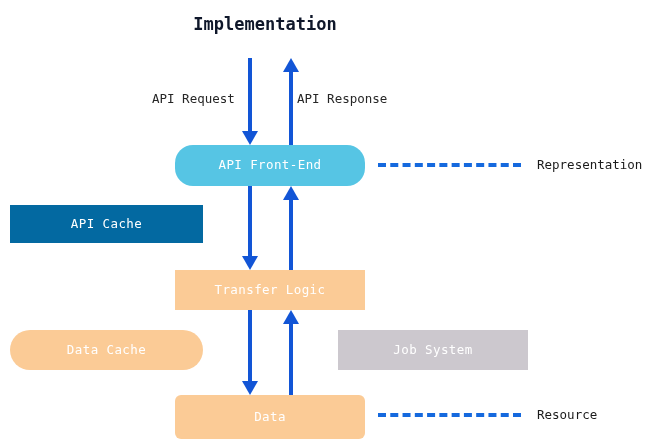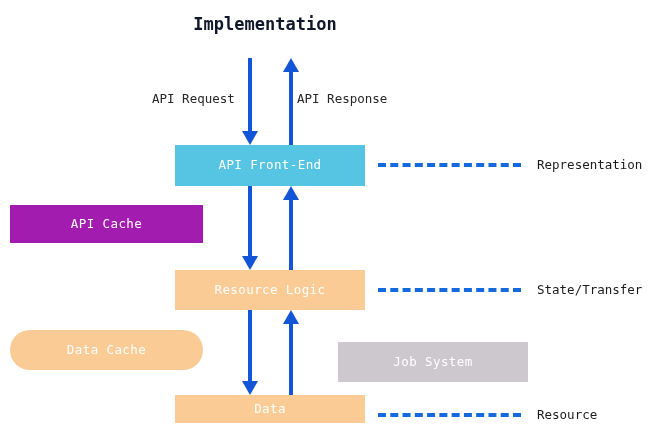--- a/index.html
+++ b/index.html
@@ -109,52 +109,48 @@
     <div class="arrow-head-down" style="left:242px;top:381px;"></div>
 
     <div class="arrow-line" style="left:289px;top:324px;height:71px;"></div>
     <div class="arrow-head-up" style="left:283px;top:310px;"></div>
 
   </div>
 
   <div class="flow-label" style="left:152px;top:93px;">API Request</div>
   <div class="flow-label" style="left:297px;top:93px;">API Response</div>
 
-  <div class="box" style="left:175px;top:145px;width:190px;height:41px;background:#56c5e4;">
+  <div class="box" style="left:175px;top:145px;width:190px;height:41px;background:#56c5e4;border-radius:18px;">
     <span>API Front-End</span>
   </div>
 
   <div class="box" style="left:175px;top:270px;width:190px;height:40px;background:#fbcb96;">
-    <span>Resource Logic</span>
+    <span>Transfer Logic</span>
   </div>
 
-  <div class="box" style="left:175px;top:395px;width:190px;height:28px;background:#fbcb96;">
+  <div class="box" style="left:175px;top:395px;width:190px;height:44px;background:#fbcb96;border-radius:6px;">
     <span>Data</span>
   </div>
 
-  <div class="box" style="left:10px;top:205px;width:193px;height:38px;background:#a21caf;">
+  <div class="box" style="left:10px;top:205px;width:193px;height:38px;background:#0369a1;">
     <span>API Cache</span>
   </div>
 
   <div class="box" style="left:10px;top:330px;width:193px;height:40px;background:#fbcb96;border-radius:20px;">
     <span>Data Cache</span>
   </div>
 
-  <div class="box" style="left:338px;top:330px;width:190px;height:40px;background:#ccc8ce;margin-top:12px;">
+  <div class="box" style="left:338px;top:330px;width:190px;height:40px;background:#ccc8ce;">
     <span>Job System</span>
   </div>
 
   <div class="dash-row" style="left:378px;top:157px;height:16px;">
     <span class="dash-line"></span>
     <span class="dash-label">Representation</span>
   </div>
 
-  <div class="dash-row" style="left:378px;top:282px;height:16px;">
-    <span class="dash-line"></span>
-    <span class="dash-label">State/Transfer</span>
-  </div>
 
   <div class="dash-row" style="left:378px;top:407px;height:16px;">
     <span class="dash-line"></span>
     <span class="dash-label">Resource</span>
   </div>
 
 </div>
 
 </body></html>

